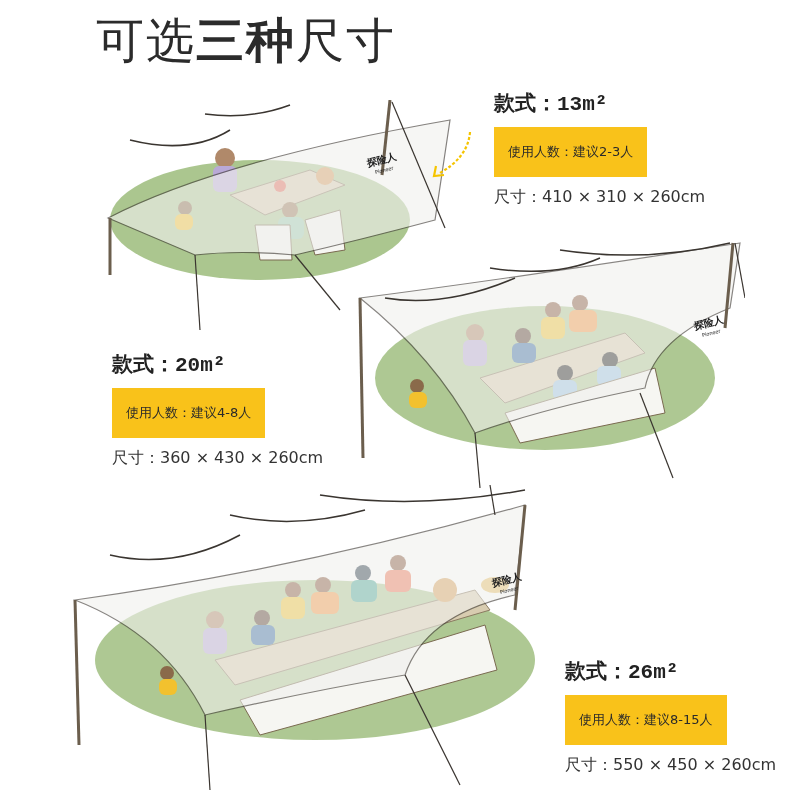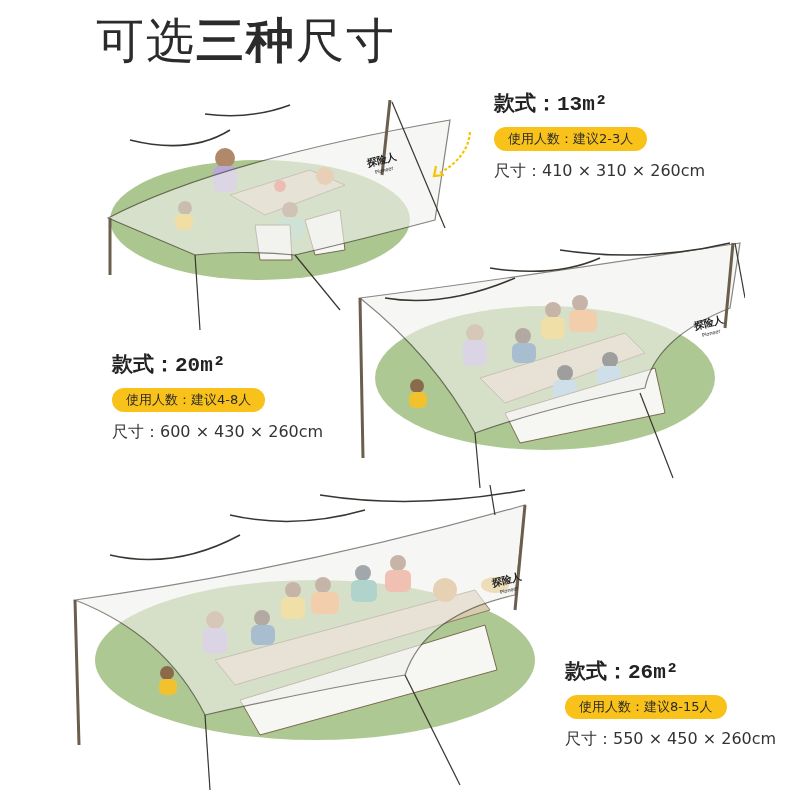--- a/index.html
+++ b/index.html
@@ -16,22 +16,22 @@
     }
     .title .bold { font-weight: bold; }
 
     .spec { position: absolute; }
     .spec .style-label {
       font-size: 21px; font-weight: bold; color: #222; line-height: 28px; white-space: nowrap;
     }
     .spec .style-label .val { font-weight: bold; font-family: Liberation Mono, monospace; }
     .spec .badge {
       display: inline-block; margin-top: 8px;
-      background: #f9c21a; border-radius: 12px;
-      padding: 3px 14px; font-size: 13px; color: #2a2a2a; line-height: 18px; white-space: nowrap;
+      background: #f9c21a; border-radius: 0;
+      padding: 16px 14px; font-size: 13px; color: #2a2a2a; line-height: 18px; white-space: nowrap;
     }
     .spec .size {
       margin-top: 10px; font-size: 16px; color: #333; white-space: nowrap;
     }
 
     .scene { position: absolute; }
     .scene svg { display: block; }
     .logo {
       position: absolute; font-size: 10px; font-weight: bold; color: #222;
       transform: rotate(-14deg); line-height: 10px; text-align: center;
@@ -126,21 +126,21 @@
   <div class="logo" style="left:350px; top:80px;">
     <span>探险人</span><small>Pioneer</small>
   </div>
 </div>
 
 <div class="spec" style="left:112px; top:350px;">
   <div class="style-label">
     <span>款式：</span><span class="val">20m²</span>
   </div>
   <div class="badge">使用人数：建议4-8人</div>
-  <div class="size">尺寸：600 × 430 × 260cm</div>
+  <div class="size">尺寸：360 × 430 × 260cm</div>
 </div>
 
 <div class="scene" style="left:65px; top:485px;">
   <svg width="480" height="305" viewBox="0 0 480 305">
     <ellipse cx="250" cy="175" rx="220" ry="80" fill="#8fb36a" opacity="0.72"></ellipse>
     <polygon points="150,175 410,105 425,125 170,200" fill="#d8ccb0" stroke="#8a7a60"></polygon>
     <circle cx="150" cy="135" r="9" fill="#b0896a"></circle>
       <rect x="138" y="143" width="24" height="26" rx="6" fill="#b9a9d6"></rect>
     <circle cx="197" cy="133" r="8" fill="#5a3e30"></circle>
       <rect x="186" y="140" width="24" height="20" rx="6" fill="#3e6fa6"></rect>

